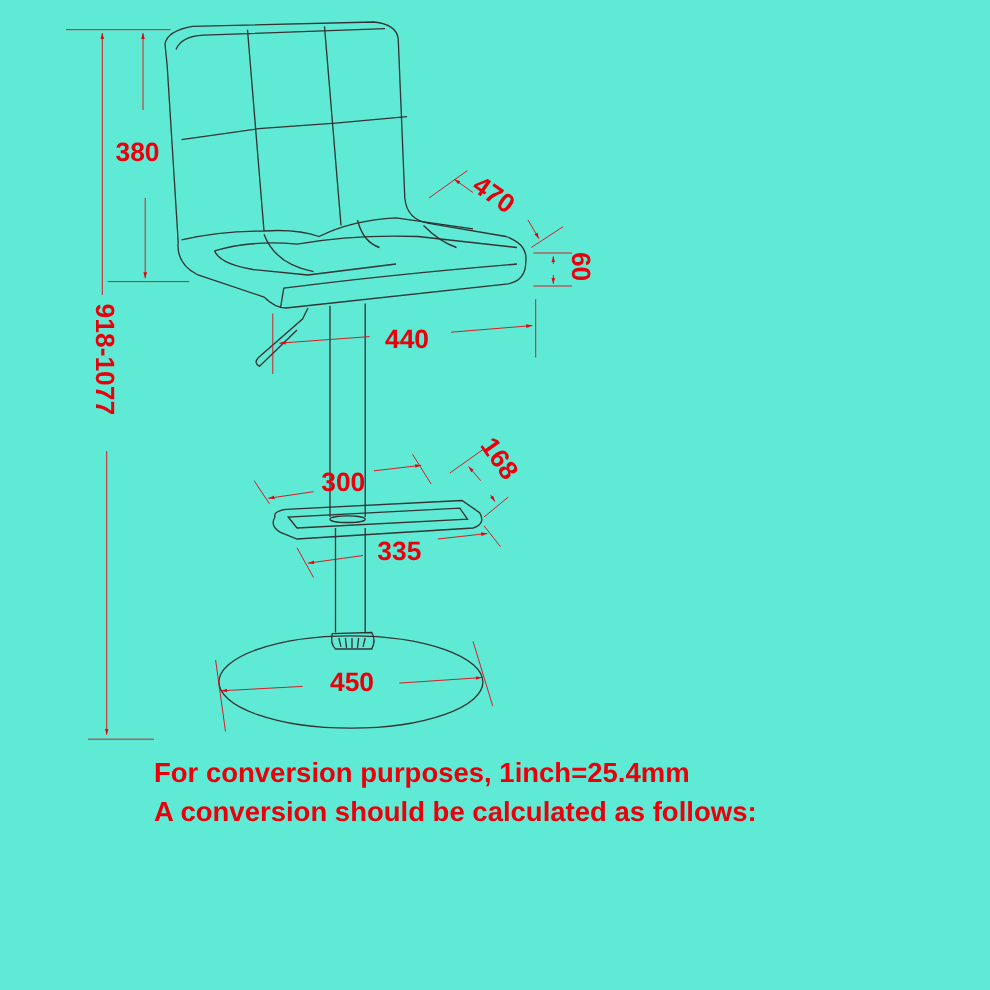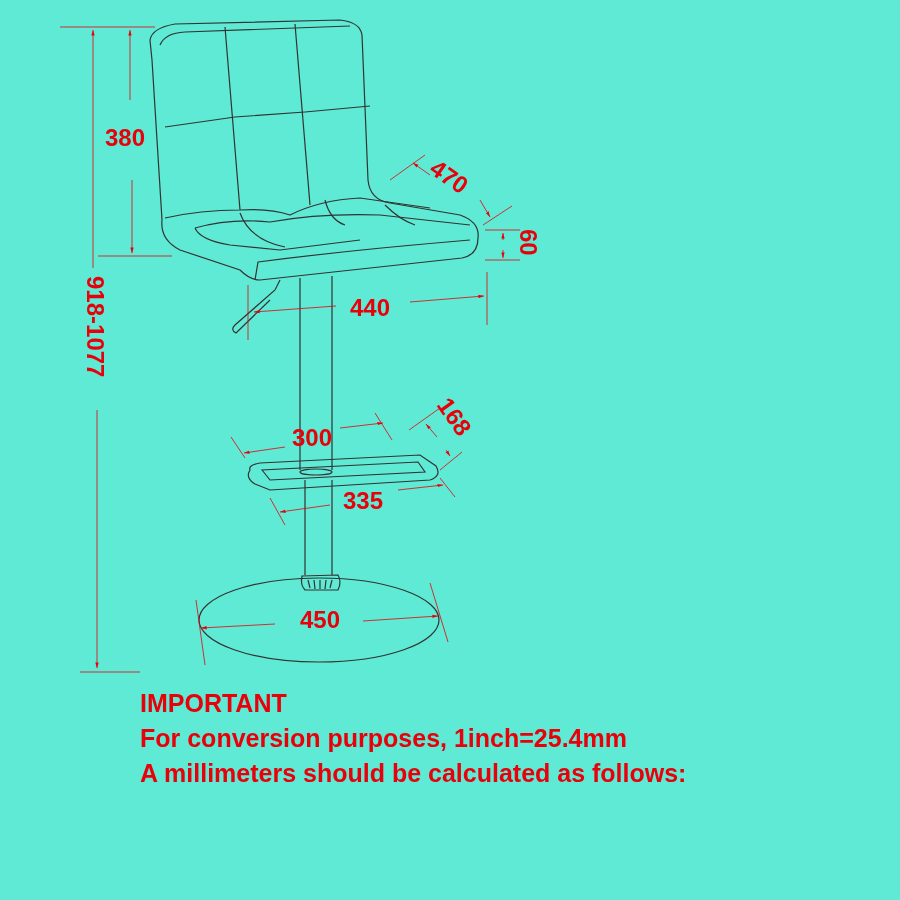--- a/index.html
+++ b/index.html
@@ -104,17 +104,16 @@
   <text class="dim" font-size="24" transform="translate(520,229) rotate(90)">60</text>
   <text class="dim" x="350" y="316" font-size="24">440</text>
   <text class="dim" font-size="24" transform="translate(87,276) rotate(90)">918-1077</text>
   <text class="dim" x="292" y="446" font-size="24">300</text>
   <text class="dim" font-size="24" transform="translate(436,405) rotate(55)">168</text>
   <text class="dim" x="343" y="509" font-size="24">335</text>
   <text class="dim" x="300" y="628" font-size="24">450</text>
 </svg>
 
 <div class="notes">
-  <div>IMPORTANT</div>
   <div>For conversion purposes, 1inch=25.4mm</div>
-  <div>A millimeters should be calculated as follows:</div>
+  <div>A conversion should be calculated as follows:</div>
 </div>
 </div>
 
 </body></html>

